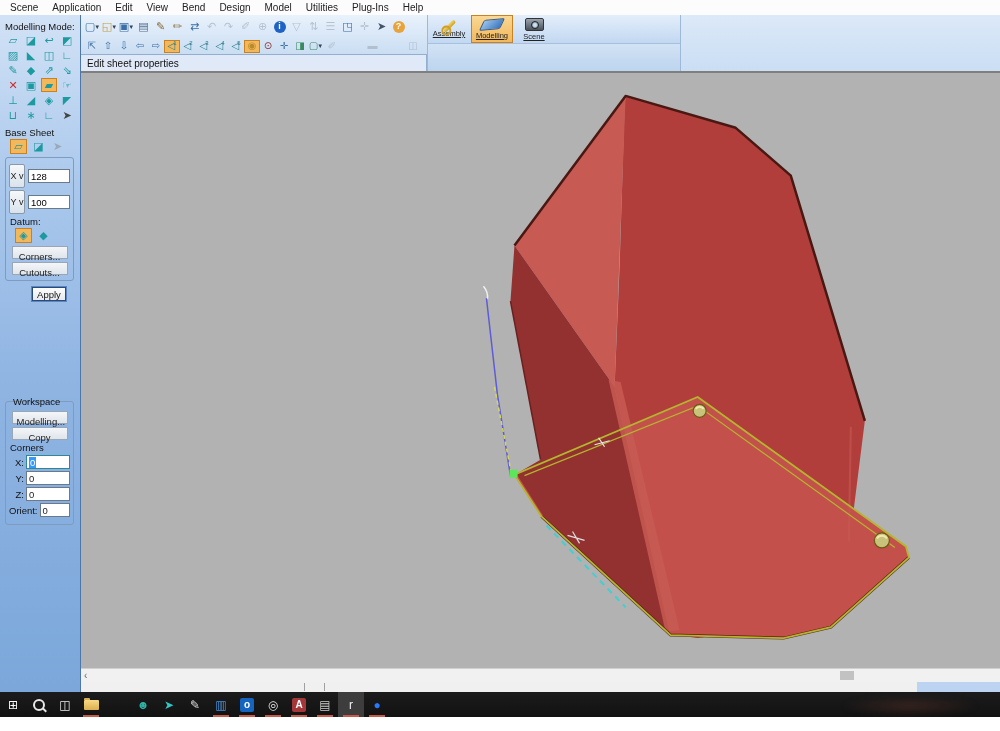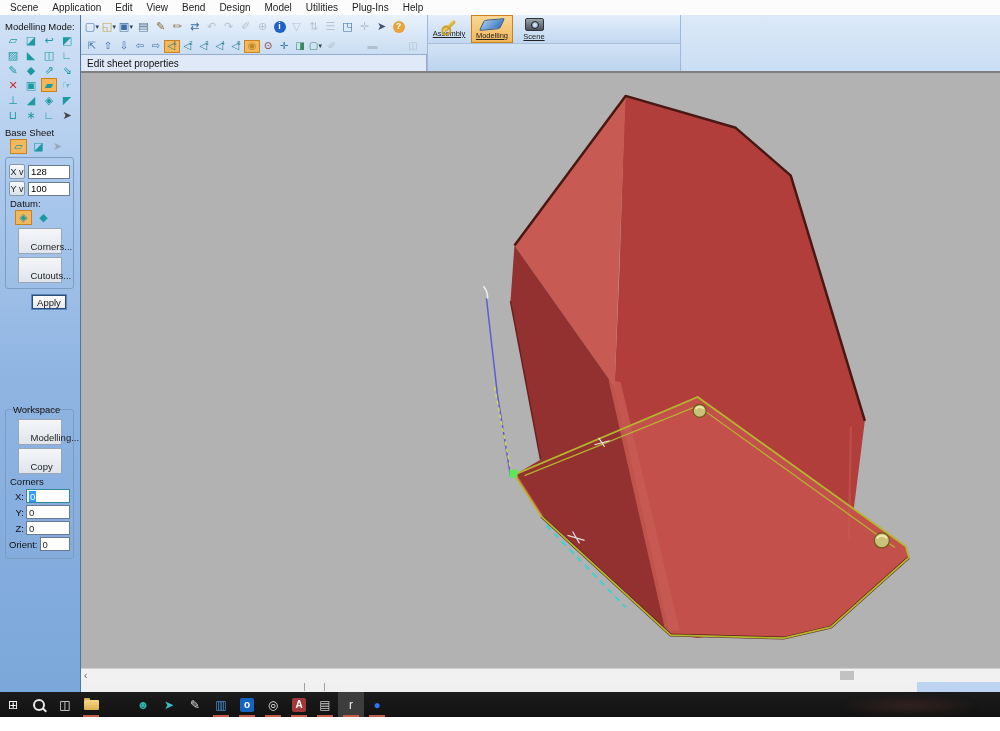--- a/index.html
+++ b/index.html
@@ -21,25 +21,25 @@
     padding:4px 0 0 4px;position:relative;}
   .sb-label{font-size:9.5px;color:#111;margin:2px 0 1px 1px;white-space:nowrap;}
   .toolgrid{display:grid;grid-template-columns:repeat(4,18px);grid-auto-rows:15px;margin:1px 0 4px 1px;}
   .tool{display:flex;align-items:center;justify-content:center;width:16px;height:14px;font-size:11px;line-height:1;cursor:default;}
   .tool.hl{background:var(--accent);border:1px solid var(--accent-bd);box-sizing:border-box;}
   .bsicons{display:flex;gap:4px;margin:1px 0 3px 6px;align-items:center;}
   .bsic{width:15px;height:13px;display:flex;align-items:center;justify-content:center;font-size:11px;}
   .bsic.hl{background:var(--accent);border:1px solid var(--accent-bd);}
   .groupbox{border:1px solid #7e9cc0;border-radius:3px;margin:2px 6px 0 1px;padding:4px 3px 5px 3px;position:relative;}
   .xyrow{display:flex;align-items:center;gap:3px;margin:2px 0;}
-  .xybtn{font-family:inherit;font-size:9px;width:22px;height:15px;line-height:10px;padding:0;
+  .xybtn{font-family:inherit;font-size:9px;width:22px;height:24px;line-height:10px;padding:0;
     background:linear-gradient(#f6f8fa,#d9e2ec);border:1px solid #8899aa;border-radius:2px;color:#222;}
   .xyinput{width:36px;height:12px;border:1px solid #6a7a8a;font-family:inherit;font-size:9.5px;padding:0 2px;}
-  .sbbtn{display:block;font-family:inherit;font-size:9.5px;width:44px;height:13px;line-height:11px;margin:3px auto 0 auto;
-    background:linear-gradient(#f4f6f8,#dfe5ec);border:1px solid #9aa6b4;color:#222;padding:12px;}
+  .sbbtn{display:block;font-family:inherit;font-size:9.5px;width:56px;height:13px;line-height:11px;margin:3px auto 0 auto;
+    background:linear-gradient(#f4f6f8,#dfe5ec);border:1px solid #9aa6b4;color:#222;padding:4px;}
   .applybtn{display:block;font-family:inherit;font-size:9.5px;width:34px;height:14px;margin:6px auto 0 28px;
     background:linear-gradient(#fdfdfd,#e6e9ee);border:1px solid #2a4a78;outline:1px solid #5a87c0;color:#111;padding:0;line-height:11px;}
   .ws-box{margin-top:100px;padding-top:6px;}
   .gb-title-bg{position:absolute;top:-6px;left:5px;padding:0 2px;font-size:9.5px;color:#111;}
   .posrow{display:flex;align-items:center;justify-content:flex-end;gap:2px;margin:2px 0;}
   .poslabel{font-size:9.5px;color:#111;}
   .posinput{width:40px;height:12px;background:#fff;border:1px solid #6a7a8a;font-size:9.5px;display:flex;align-items:center;padding-left:2px;}
   .posinput.sel{border:1px solid #2a8a9a;}
   .posinput.sel .v{background:var(--sel-blue);color:#fff;padding:0 1px;}
   

